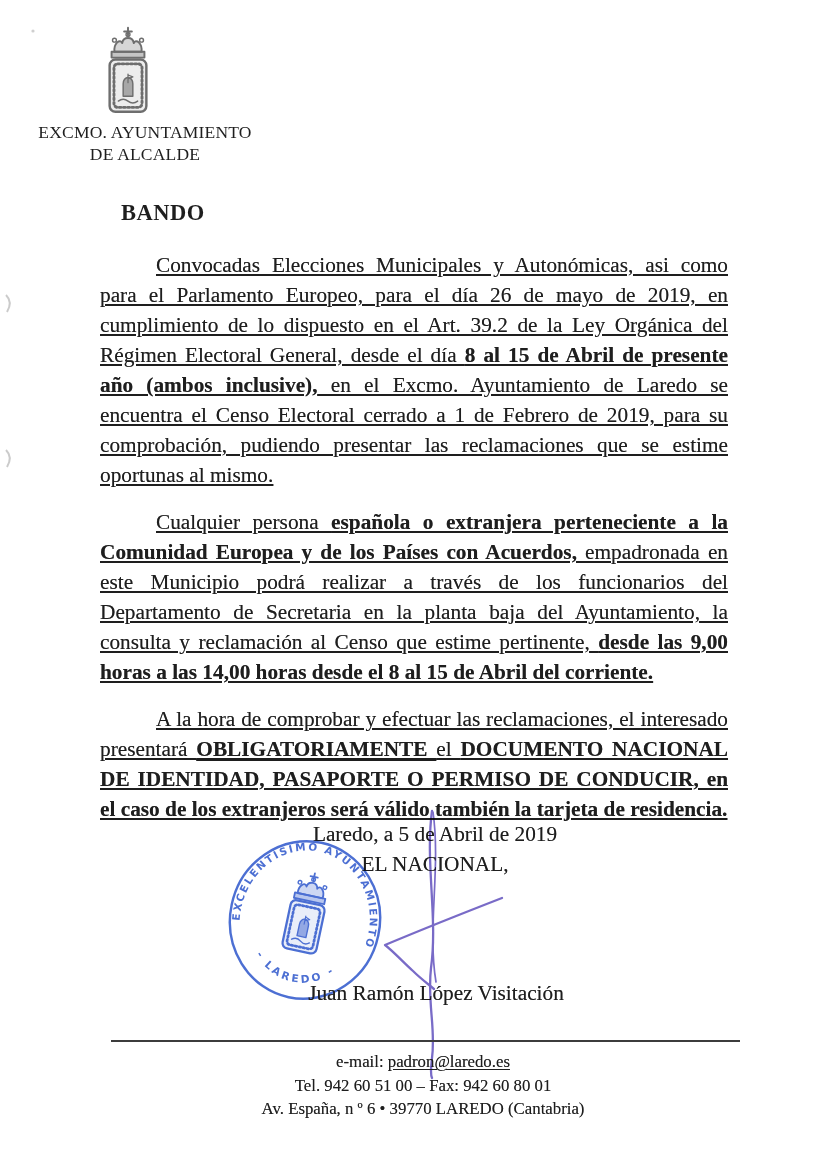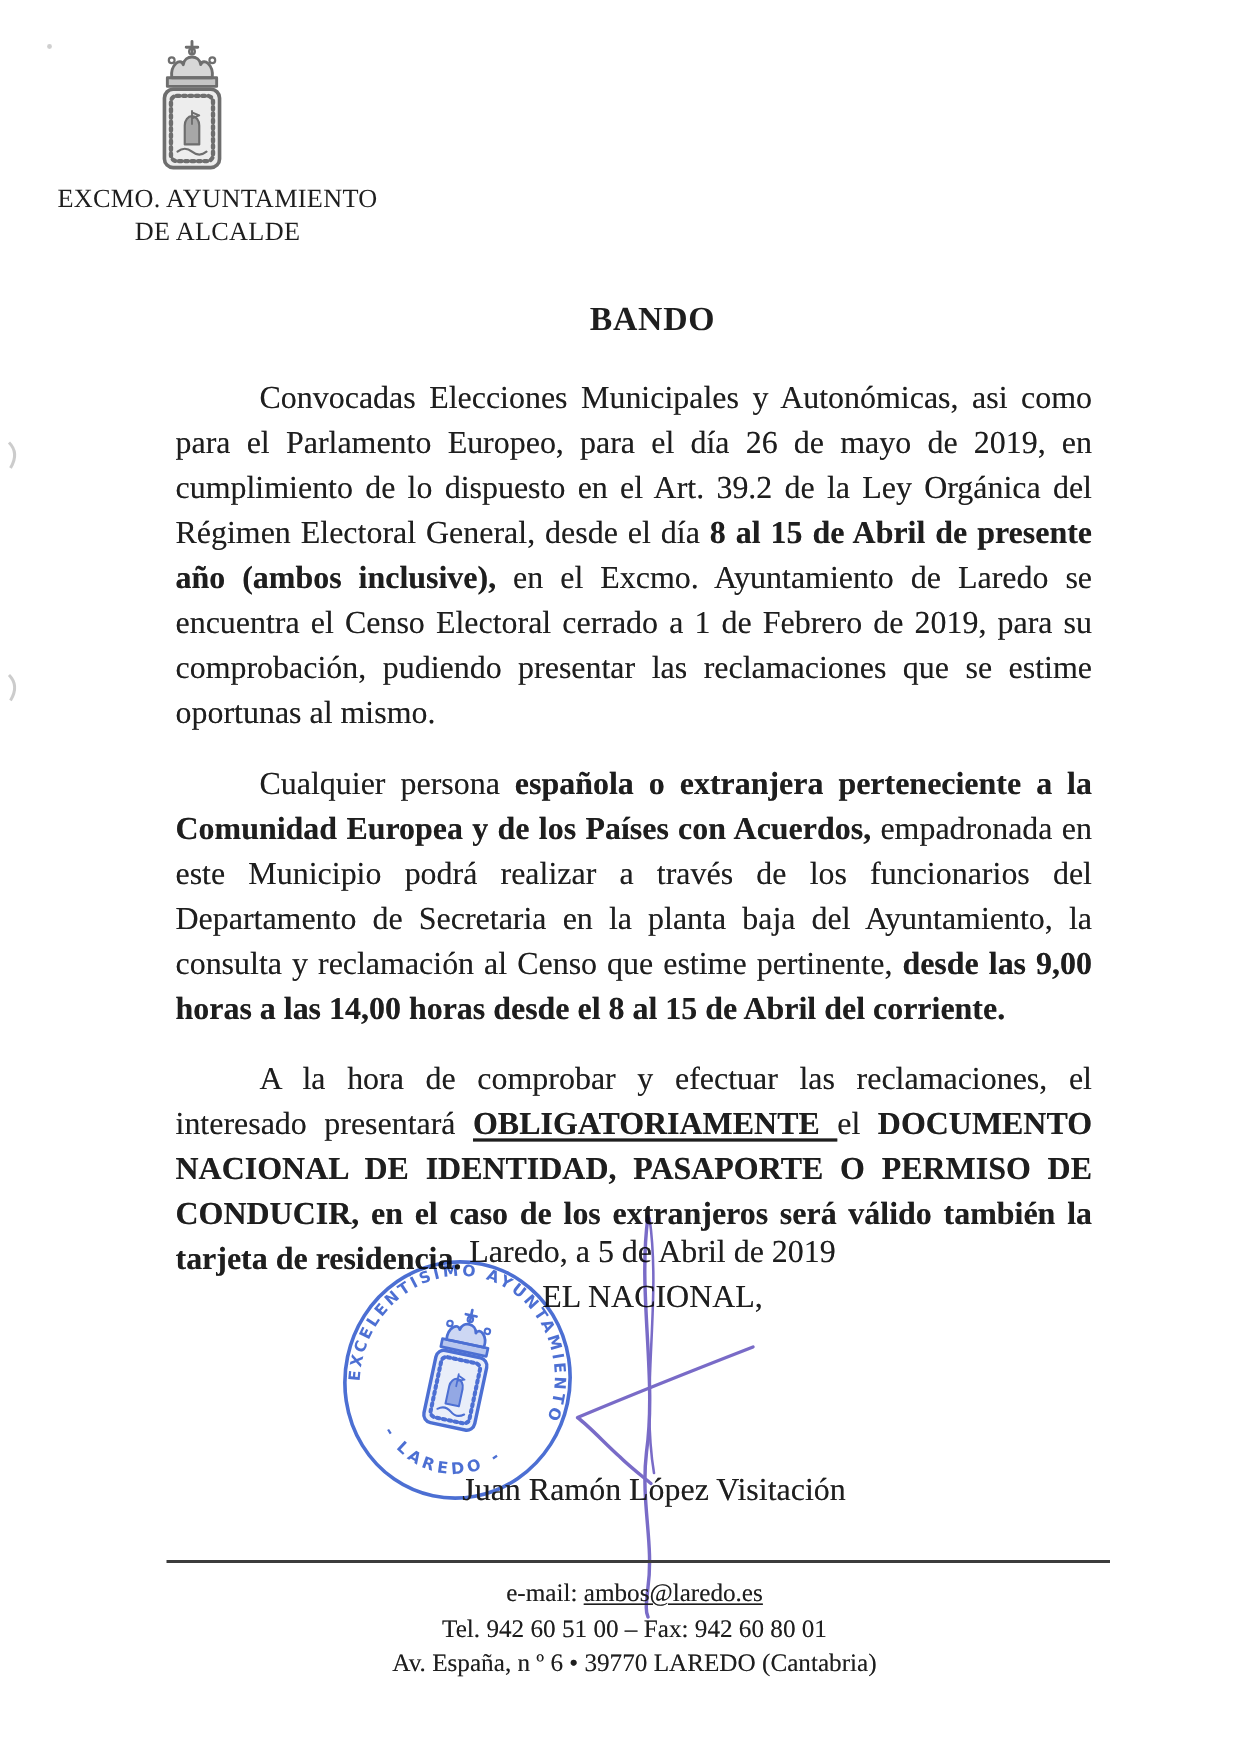--- a/index.html
+++ b/index.html
@@ -6,27 +6,27 @@
   .page{
     position:relative;width:826px;height:1168px;background:#ffffff;
     font-family:"Liberation Serif","DejaVu Serif",serif;color:#1e1e1e;
     overflow:hidden;
   }
   
   .crest{position:absolute;left:99px;top:26px;width:58px;height:98px;color:#6e6e6e;}
   .org{position:absolute;left:0;top:121px;width:258px;text-align:center;
        font-size:17.5px;line-height:22px;letter-spacing:.2px;margin-left:16px;}
   
-  .title{position:absolute;left:100px;top:200px;width:628px;text-align:center;
+  .title{position:absolute;left:100px;top:200px;width:628px;
          font-weight:bold;font-size:22.5px;letter-spacing:.5px;transform:translateX(21px);}
   
   .bodytext{position:absolute;left:100px;top:250px;width:628px;
             font-size:21.3px;line-height:30px;text-align:justify;
             text-shadow:0 0 .4px rgba(20,20,20,.55);}
-  .bodytext p{margin:0 0 17px 17px;text-indent:56px;}
+  .bodytext p{margin:0 0 17px 0;text-indent:56px;text-decoration:underline;}
   .b{font-weight:bold;}
   .bu{font-weight:bold;text-decoration:underline;text-decoration-thickness:2px;text-underline-offset:3px;}
   
   .closing{position:absolute;left:280px;top:819px;width:310px;text-align:center;
            font-size:21.3px;line-height:30px;text-shadow:0 0 .4px rgba(20,20,20,.55);}
   .signer{position:absolute;left:290px;top:981px;width:292px;text-align:center;
           font-size:21.3px;text-shadow:0 0 .4px rgba(20,20,20,.55);font-family:Liberation Serif, serif;}
   .stamp{position:absolute;left:225px;top:837px;width:160px;height:166px;
          color:#3d63cf;mix-blend-mode:multiply;opacity:.92;}
   .stamp .ring{fill:none;stroke:currentColor;stroke-width:2.4px;}
@@ -107,18 +107,18 @@
       <path d="M6,295 q7,7 1,17"></path>
       <path d="M6,450 q7,7 1,17"></path>
       <circle cx="33" cy="31" r="1.6" fill="#b5b5b5" stroke="none"></circle>
     </g>
   </svg>
 
   <div class="signer">Juan Ramón López Visitación</div>
 
   <div class="footer-rule"></div>
   <div class="footer">
-    <div><span>e-mail: </span><span class="email">ambos@laredo.es</span></div>
+    <div><span>e-mail: </span><span class="email">padron@laredo.es</span></div>
     <div>Tel. 942 60 51 00 – Fax: 942 60 80 01</div>
     <div>Av. España, n º 6 • 39770 LAREDO (Cantabria)</div>
   </div>
 
 </div>
 
 </body></html>

